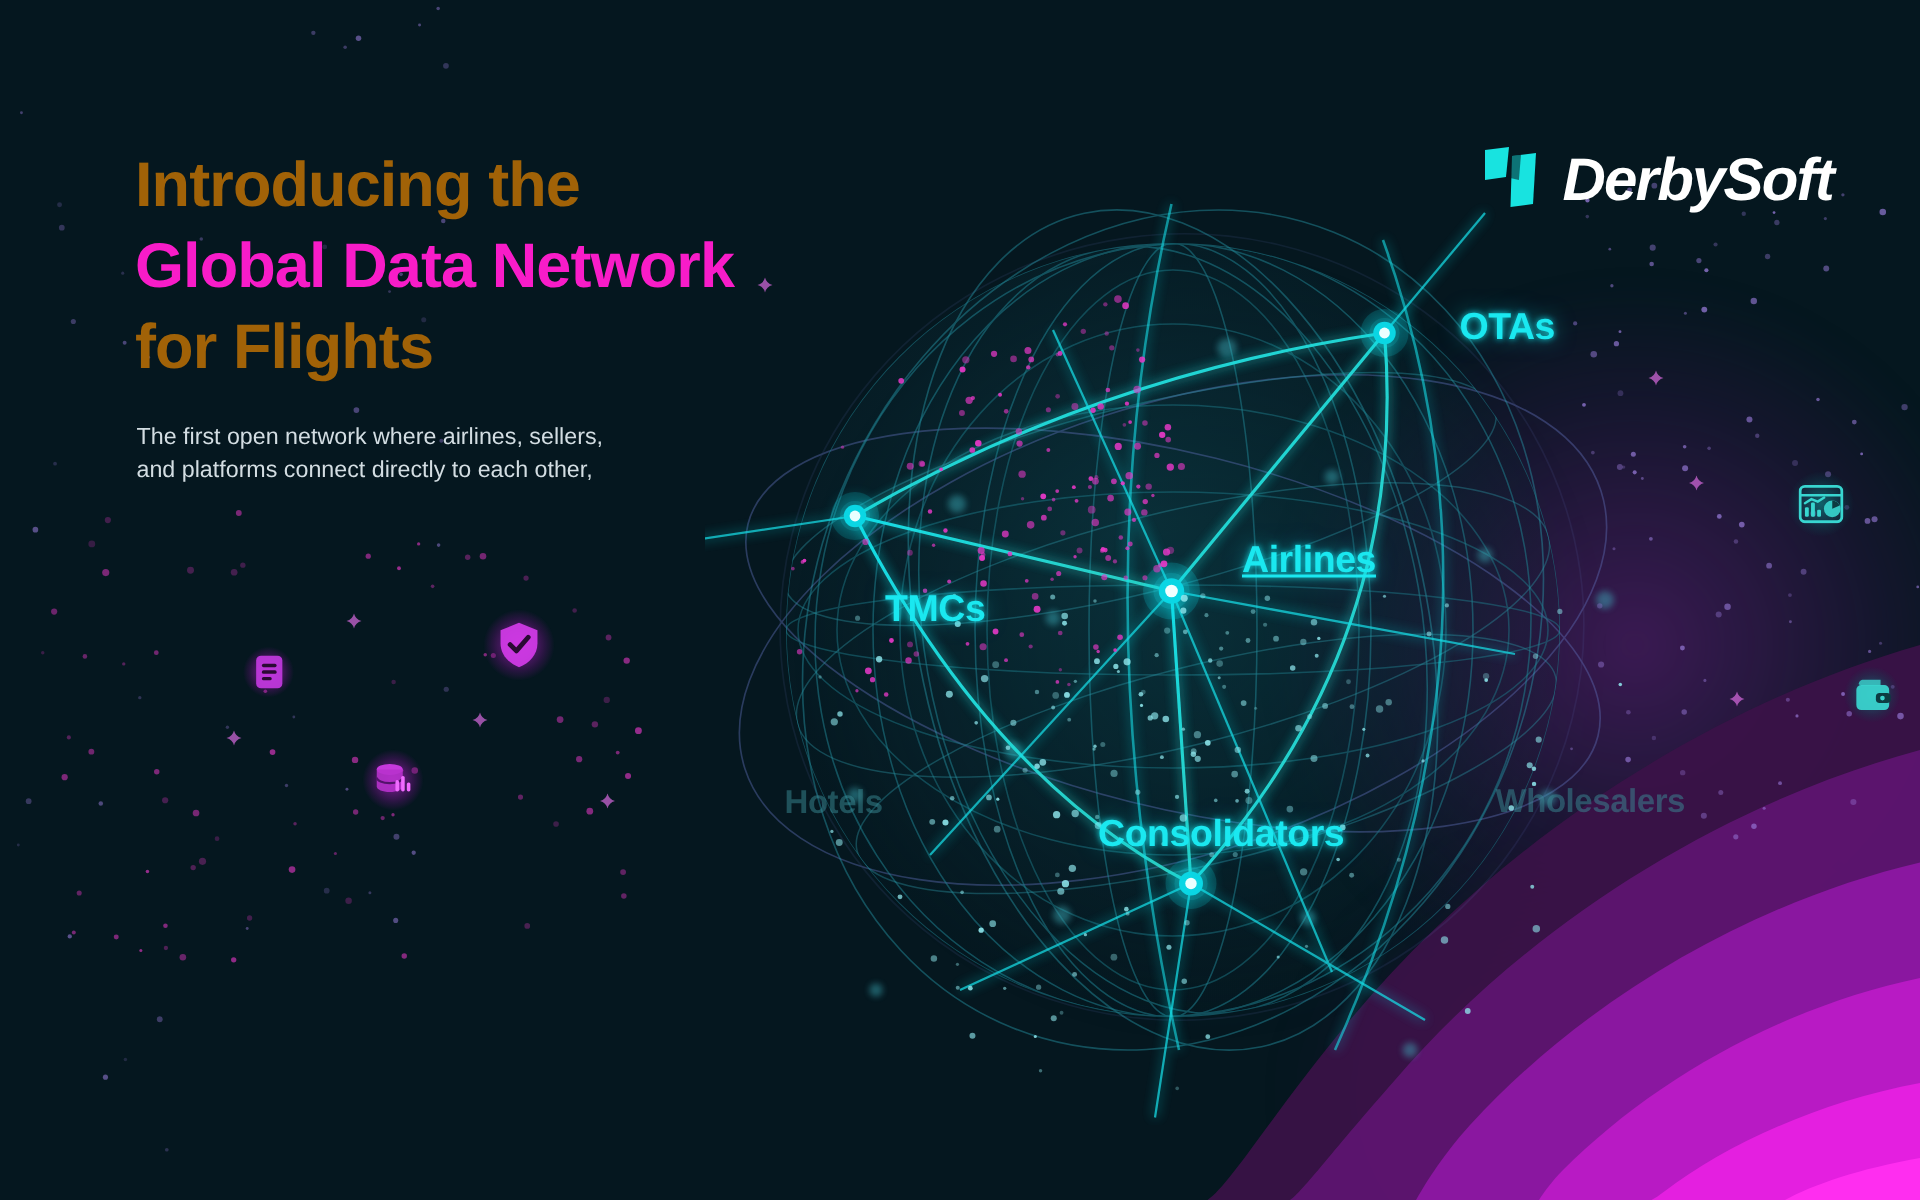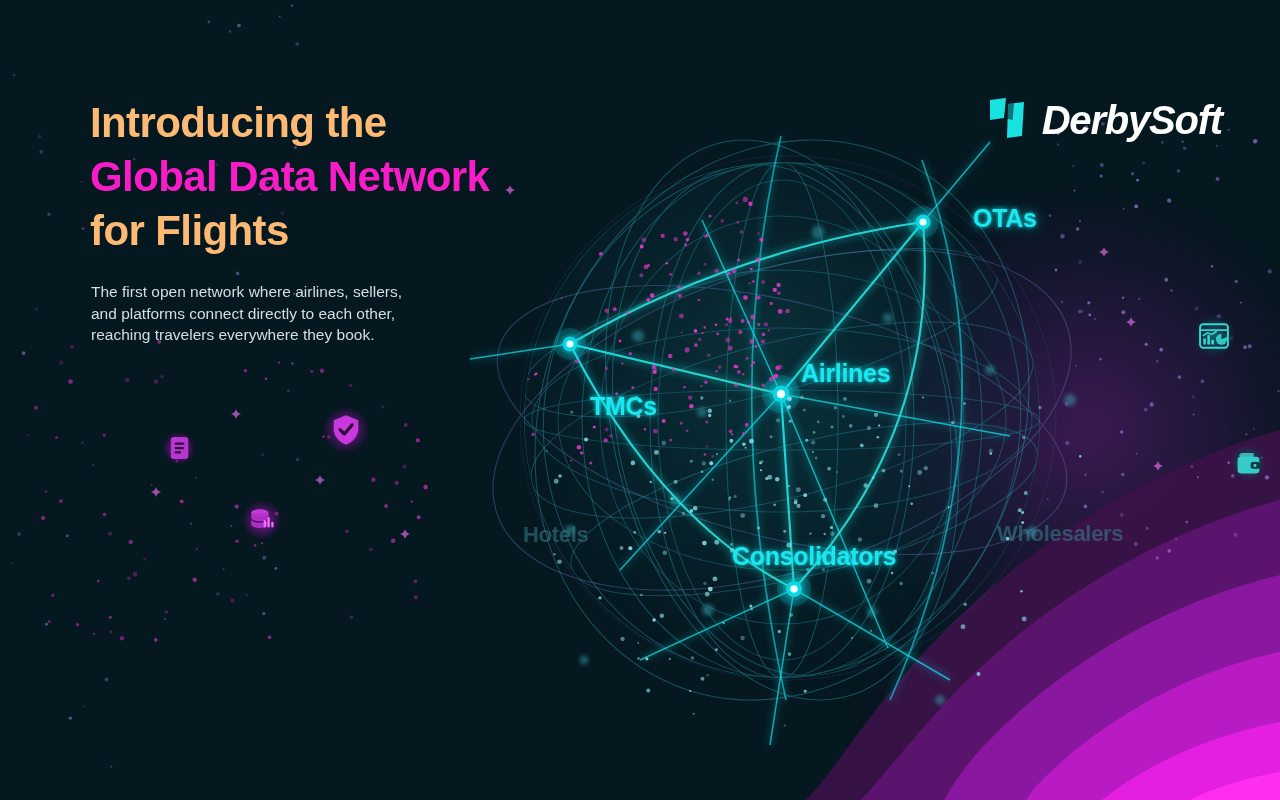--- a/index.html
+++ b/index.html
@@ -58,21 +58,21 @@
   #headline {
     position: absolute;
     left: 90px; top: 96px;
     width: 520px;
   }
   .h-line {
     font-size: 42px;
     font-weight: 700;
     letter-spacing: -0.6px;
     line-height: 54px;
-    color: #fdba74;
+    color: #a16207;
     white-space: nowrap;
   }
   .h-line.accent { color: #f81cc8; }
   #subtitle {
     position: absolute;
     left: 91px; top: 281px;
     width: 450px;
     font-size: 15.5px;
     line-height: 21.5px;
     color: #d3dde2;
@@ -106,21 +106,21 @@
     text-shadow: 0 0 14px rgba(26,232,240,0.55), 0 0 4px rgba(26,232,240,0.9);
     padding-left: 20px;
   }
   .node-label.dim {
     color: rgba(58,140,150,0.50);
     text-shadow: none;
     font-size: 22px;
   }
   #label-otas          { left: 953px; top: 204px; }
   #label-tmcs          { left: 570px; top: 392px; }
-  #label-airlines      { left: 781px; top: 359px; }
+  #label-airlines      { left: 808px; top: 359px; text-decoration: underline; }
   #label-consolidators { left: 712px; top: 542px; }
   #label-hotels        { left: 503px; top: 522px; }
   #label-wholesalers   { left: 977px; top: 521px; }
 
   
   .float-icon {
     position: absolute;
     border-radius: 50%;
     display: flex; align-items: center; justify-content: center;
   }
@@ -885,21 +885,20 @@
 
   <div id="headline">
     <div class="h-line">Introducing the</div>
     <div class="h-line accent">Global Data Network</div>
     <div class="h-line">for Flights</div>
   </div>
 
   <div id="subtitle">
     <div>The first open network where airlines, sellers,</div>
     <div>and platforms connect directly to each other,</div>
-    <div>reaching travelers everywhere they book.</div>
   </div>
 
   <div id="logo">
     <span>
       <svg width="40" height="44" viewBox="0 0 40 44" fill="none">
         <path d="M2 4 L18 2 L16 22 L2 24 Z" fill="#18e3e0"></path>
         <path d="M20 8 L36 6 L34 40 L19 42 Z" fill="#18e3e0"></path>
         <path d="M20 8 L26 7.2 L24.6 24 L16 22 Z" fill="#05171f" opacity="0.55"></path>
       </svg>
     </span>

